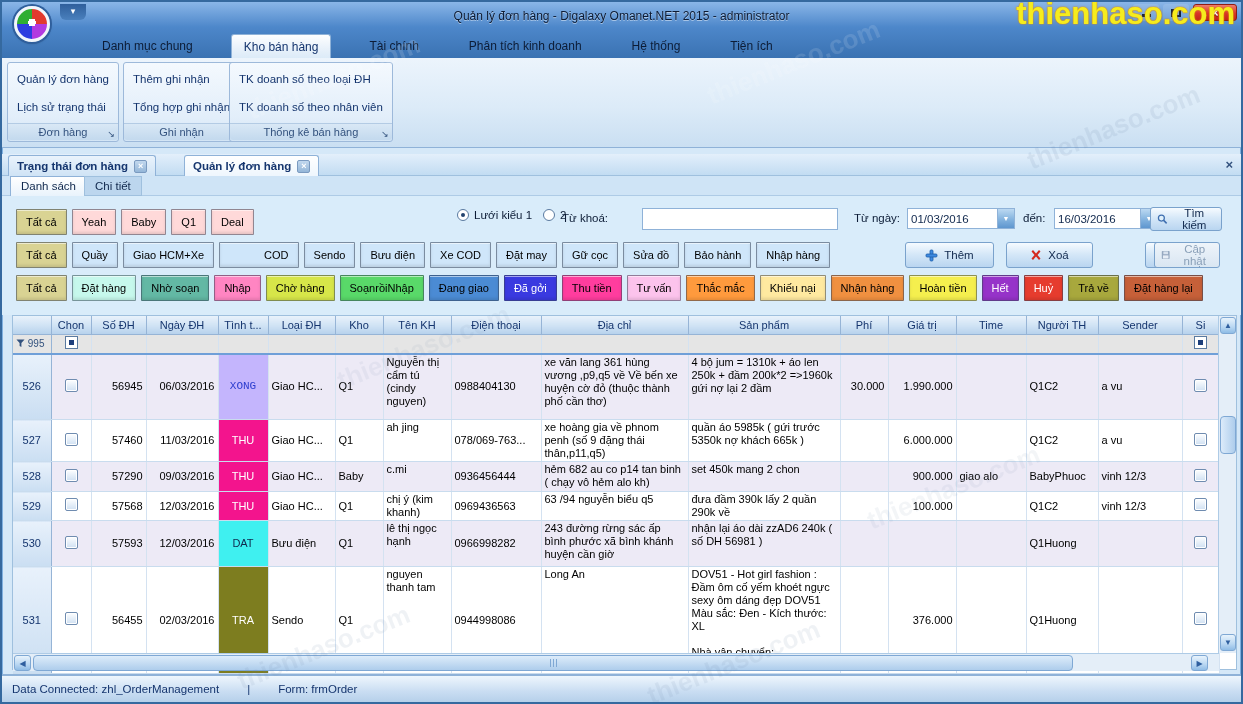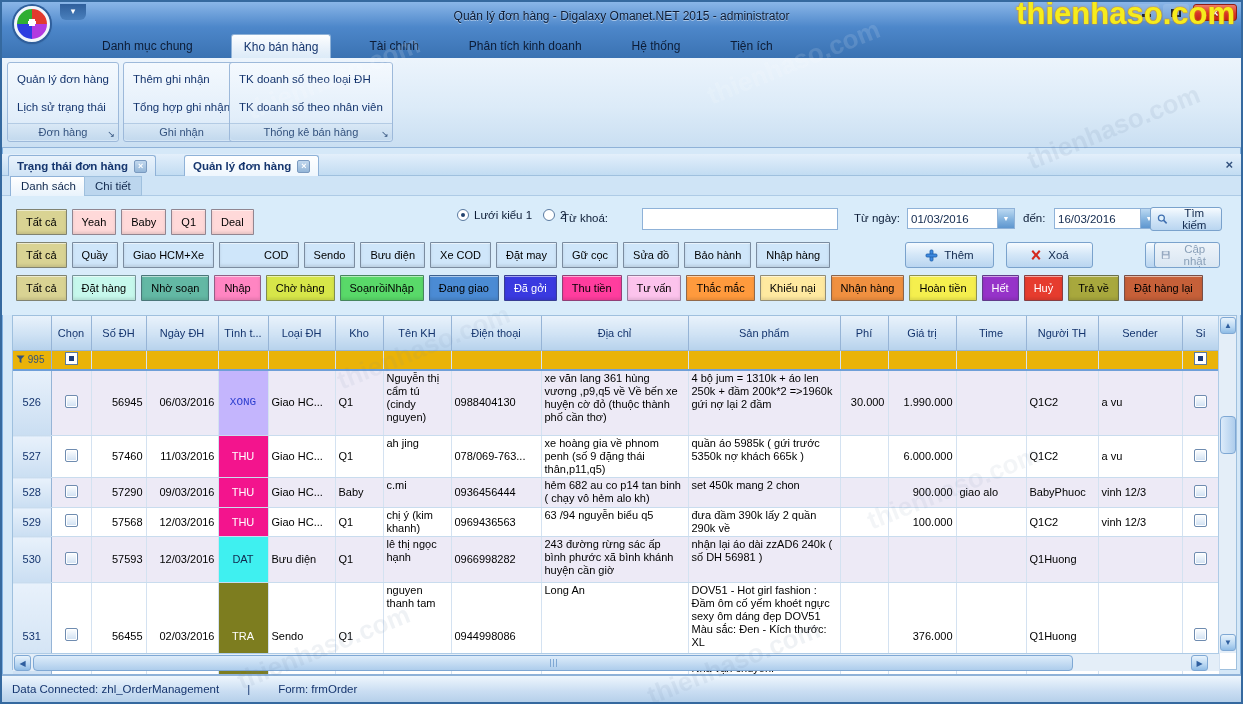--- a/index.html
+++ b/index.html
@@ -80,26 +80,26 @@
   .drop{width:17px;background:linear-gradient(#bcd9f2,#7fb0dd 60%,#5e96cf);border-left:1px solid #8fb2d8;
         color:#fff;font-size:7px;display:flex;align-items:center;justify-content:center;}
   .action{display:flex;align-items:center;justify-content:center;gap:6px;position:absolute;height:26px;
           background:linear-gradient(#f6fbff,#d6e8f8 45%,#b9d5f0);border:1px solid #7aa2cc;border-radius:3px;
           font-size:11.5px;color:#10284d;font-family:inherit;}
   .action.disabled{color:#8aa0b8;background:linear-gradient(#eef4fa,#d9e6f2);}
   .icon-svg{display:block;}
   
   .gridwrap{position:absolute;left:10px;top:313px;width:1225px;height:355px;background:#fff;border:1px solid #9fc0de;}
   table.grid{border-collapse:collapse;table-layout:fixed;width:1206px;font-size:11px;color:#000;}
-  .grid th{height:34px;font-weight:normal;color:#15356e;font-size:11px;
+  .grid th{height:18px;font-weight:normal;color:#15356e;font-size:11px;
            background:linear-gradient(#e9f2fb,#cfe2f4 55%,#b7d2ec);
            border-right:1px solid #96b4d6;border-bottom:1px solid #96b4d6;overflow:hidden;white-space:nowrap;}
   .grid td{border-right:1px solid #d4e2f1;border-bottom:1px solid #c9dcee;padding:1px 3px;overflow:hidden;
            vertical-align:middle;line-height:13px;}
-  .grid tr.frow td{height:17px;background:#eab308;border-bottom:2px solid #6f9fd8;}
+  .grid tr.frow td{height:17px;background:#e5e5e5;border-bottom:2px solid #6f9fd8;}
   .grid td.rownum{background:linear-gradient(#e8f1fb,#cadef2);color:#15356e;text-align:center;
                   border-right:1px solid #96b4d6;}
   .grid td.filtercell{background:#dce9f7;color:#33527e;font-size:10px;white-space:nowrap;border-right:1px solid #96b4d6;}
   .grid tr.datarow td{background:#fff;}
   .grid tr.datarow.alt td{background:#edeaf6;}
   .grid tr.datarow td.rownum{background:linear-gradient(#e8f1fb,#cadef2);}
   .c-r{text-align:right;}
   .c-c{text-align:center;}
   .c-top{vertical-align:top !important;}
   .pre{white-space:pre-line;}

